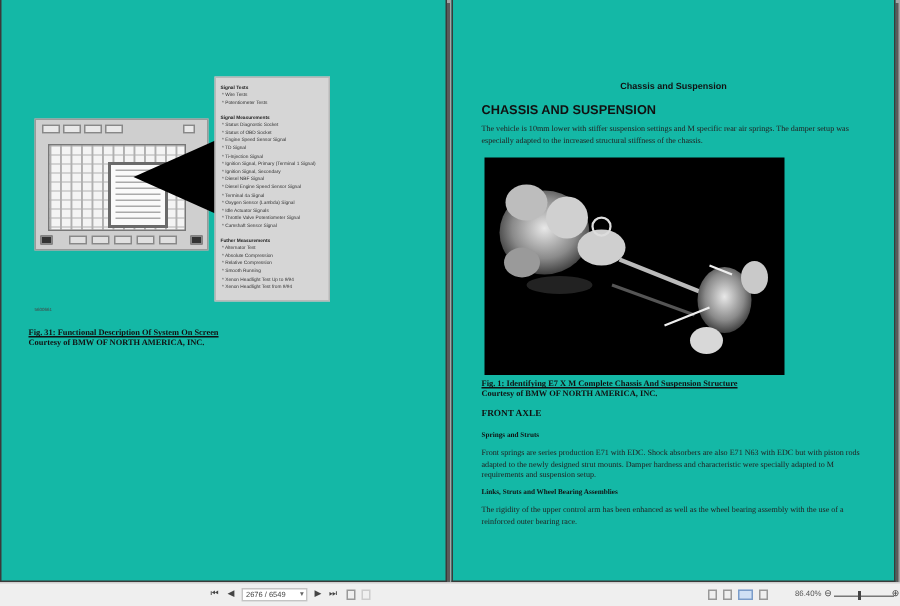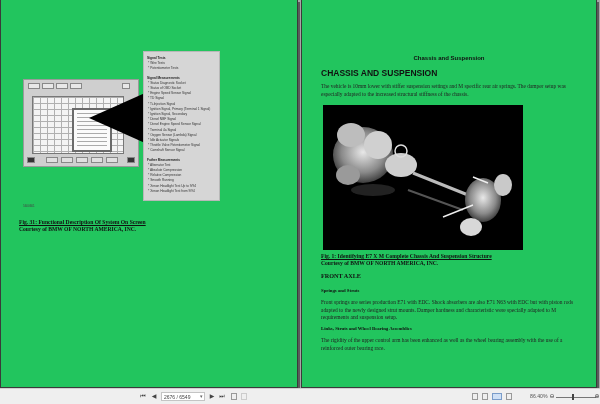--- a/index.html
+++ b/index.html
@@ -1,18 +1,18 @@
 <!DOCTYPE html>
 <html><head>
   <meta charset="utf-8">
   <style>
     * { box-sizing: border-box; margin: 0; padding: 0; }
     html, body { width: 600px; height: 404px; overflow: hidden; background: #a9a9a9; font-family: "Liberation Serif", serif; }
     #viewer { position: relative; width: 600px; height: 404px; background: #a6a6a6; }
-    .page { position: absolute; top: 0; height: 388px; background: #22c55e; border: 1px solid #3a3a3a; border-top: none; }
+    .page { position: absolute; top: 0; height: 388px; background: #14b8a6; border: 1px solid #3a3a3a; border-top: none; }
     #page-left { left: 0; width: 298px; box-shadow: 2px 2px 0 #5a5a5a; }
     #page-right { left: 301px; width: 296px; box-shadow: 2px 2px 0 #5a5a5a; }
 
     
     .fig-screen { position: absolute; left: 22px; top: 79px; width: 116px; height: 88px; background: #cfcfcf; border: 1px solid #9a9a9a; }
     .fig-screen .topbtn { position: absolute; top: 3px; height: 6px; width: 12px; background: #e8e8e8; border: 1px solid #888; }
     .fig-screen .grid { position: absolute; left: 8px; top: 16px; width: 92px; height: 58px; background-color: #f4f4f4;
       background-image: linear-gradient(#b0b0b0 1px, transparent 1px), linear-gradient(90deg, #b0b0b0 1px, transparent 1px);
       background-size: 7px 6px; border: 1px solid #777; }
     .fig-screen .dialog { position: absolute; left: 48px; top: 28px; width: 40px; height: 44px; background: #fafafa; border: 2px solid #6a6a6a; }

